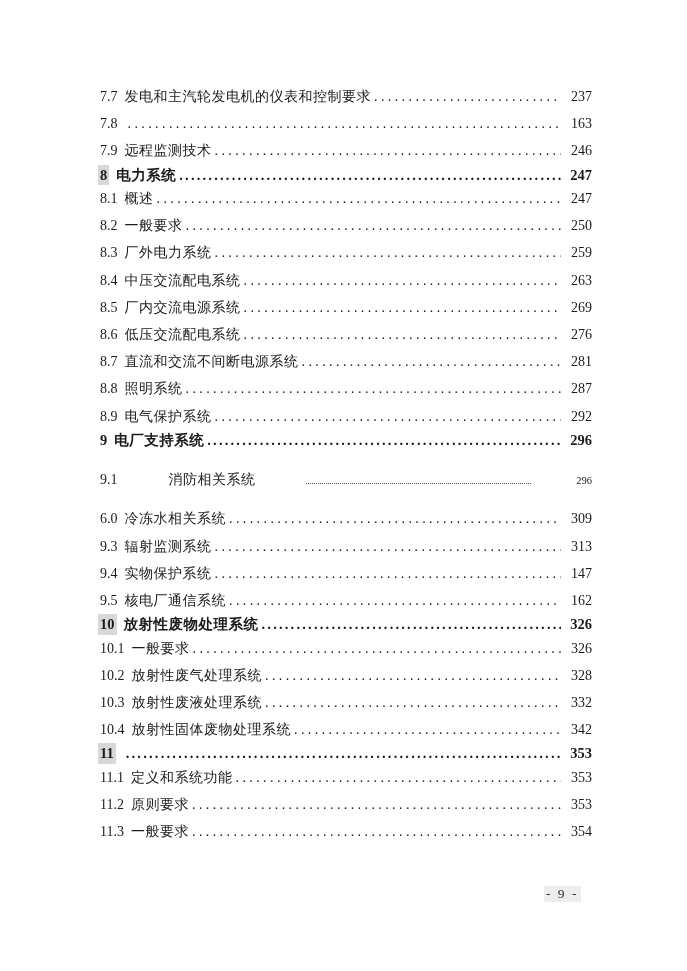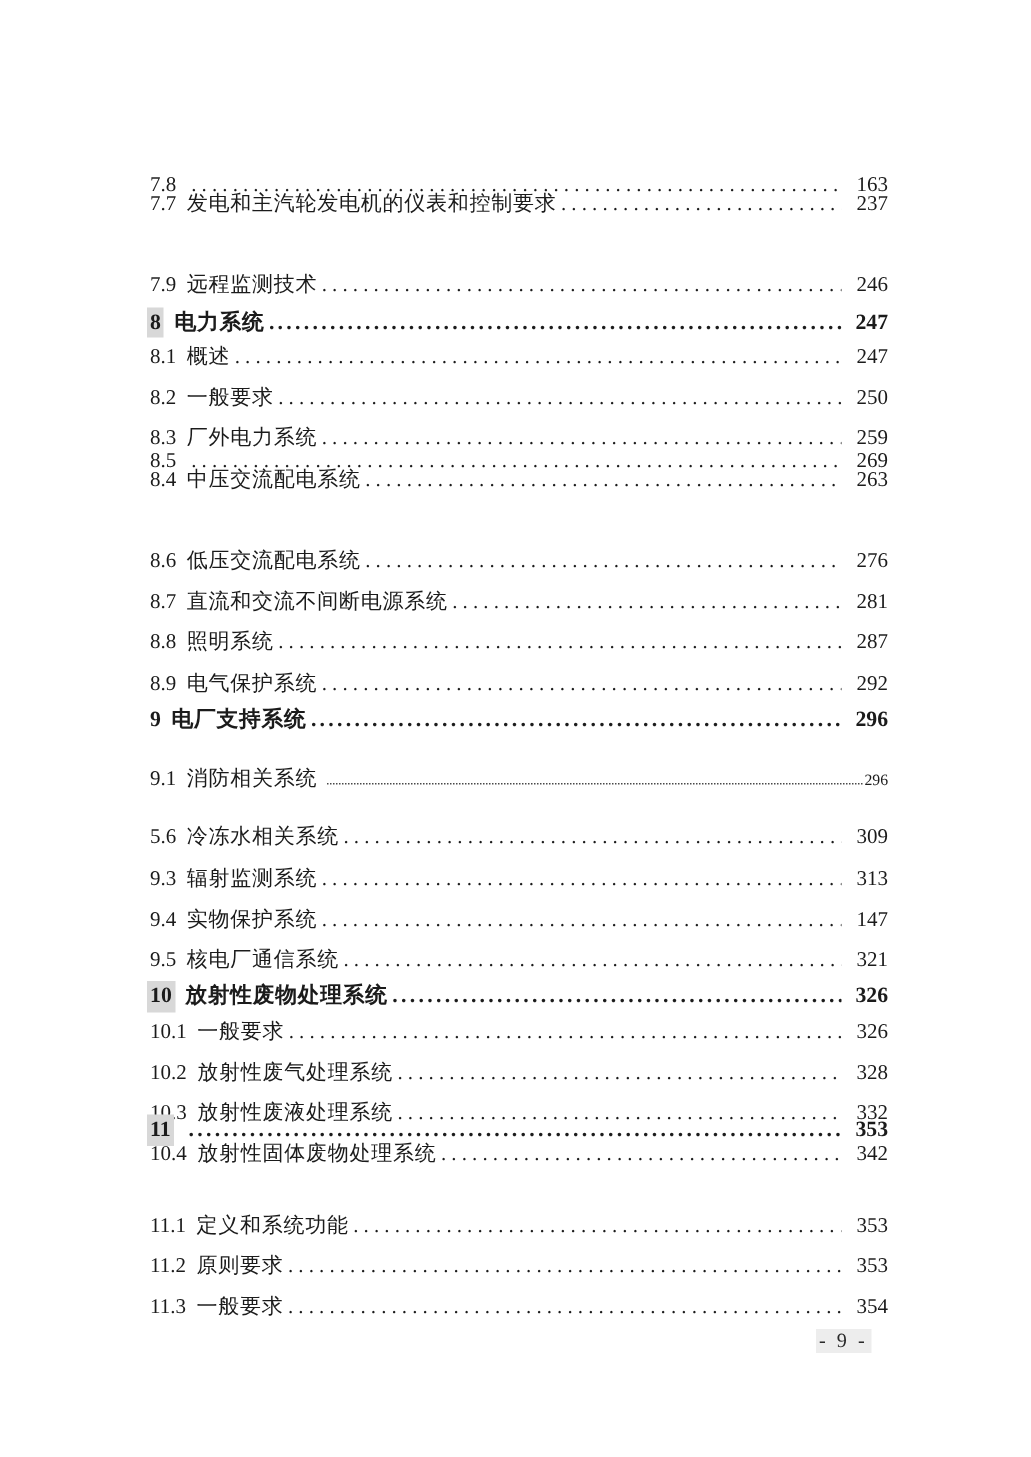--- a/index.html
+++ b/index.html
@@ -43,21 +43,20 @@
     flex: 0 0 auto;
   }
   .row .num.shaded {
     background: var(--shade);
     padding: 0 2px;
     margin-left: -2px;
   }
   .row .title {
     flex: 0 0 auto;
     letter-spacing: 0.5px;
-    margin-top: 40px;
   }
   .row .leader {
     flex: 1 1 auto;
     min-width: 0;
     overflow: hidden;
     white-space: nowrap;
     letter-spacing: 3.4px;
     margin-left: 3px;
     margin-right: 5px;
   }
@@ -68,21 +67,21 @@
   }
   
   .row.chapter {
     height: 20.5px;
     line-height: 20.5px;
     font-weight: bold;
     font-size: 14.5px;
   }
   .row.chapter .leader { letter-spacing: 2.2px; }
   
-  .row.alt { margin-top: 16px; margin-bottom: 12px; }
+  .row.alt { margin-top: 16px; margin-bottom: 12px; gap: 44px; }
   .row.alt .leader.fine {
     border-bottom: 1px dotted #4a4a4a;
     letter-spacing: 0;
     margin-left: 6px;
     margin-right: 0;
     height: 0;
     align-self: baseline;
   }
   .row.alt .pagenum {
     font-size: 10.5px;
@@ -157,20 +156,21 @@
 
   <div class="row">
     <span class="num">8.4</span>
     <span class="title">中压交流配电系统</span>
     <span class="leader" aria-hidden="true">........................................................................................................................</span>
     <span class="pagenum">263</span>
   </div>
 
   <div class="row">
     <span class="num">8.5</span>
+    <span class="title">厂内交流电源系统</span>
     <span class="leader" aria-hidden="true">........................................................................................................................</span>
     <span class="pagenum">269</span>
   </div>
 
   <div class="row">
     <span class="num">8.6</span>
     <span class="title">低压交流配电系统</span>
     <span class="leader" aria-hidden="true">........................................................................................................................</span>
     <span class="pagenum">276</span>
   </div>
@@ -204,21 +204,21 @@
   </div>
 
   <div class="row alt">
     <span class="num">9.1</span>
     <span class="title">消防相关系统</span>
     <span class="leader fine" aria-hidden="true"></span>
     <span class="pagenum">296</span>
   </div>
 
   <div class="row">
-    <span class="num">5.6</span>
+    <span class="num">6.0</span>
     <span class="title">冷冻水相关系统</span>
     <span class="leader" aria-hidden="true">........................................................................................................................</span>
     <span class="pagenum">309</span>
   </div>
 
   <div class="row">
     <span class="num">9.3</span>
     <span class="title">辐射监测系统</span>
     <span class="leader" aria-hidden="true">........................................................................................................................</span>
     <span class="pagenum">313</span>
@@ -228,21 +228,21 @@
     <span class="num">9.4</span>
     <span class="title">实物保护系统</span>
     <span class="leader" aria-hidden="true">........................................................................................................................</span>
     <span class="pagenum">147</span>
   </div>
 
   <div class="row">
     <span class="num">9.5</span>
     <span class="title">核电厂通信系统</span>
     <span class="leader" aria-hidden="true">........................................................................................................................</span>
-    <span class="pagenum">321</span>
+    <span class="pagenum">162</span>
   </div>
 
   <div class="row chapter">
     <span class="num shaded">10</span>
     <span class="title">放射性废物处理系统</span>
     <span class="leader" aria-hidden="true">........................................................................................................................</span>
     <span class="pagenum">326</span>
   </div>
 
   <div class="row">

